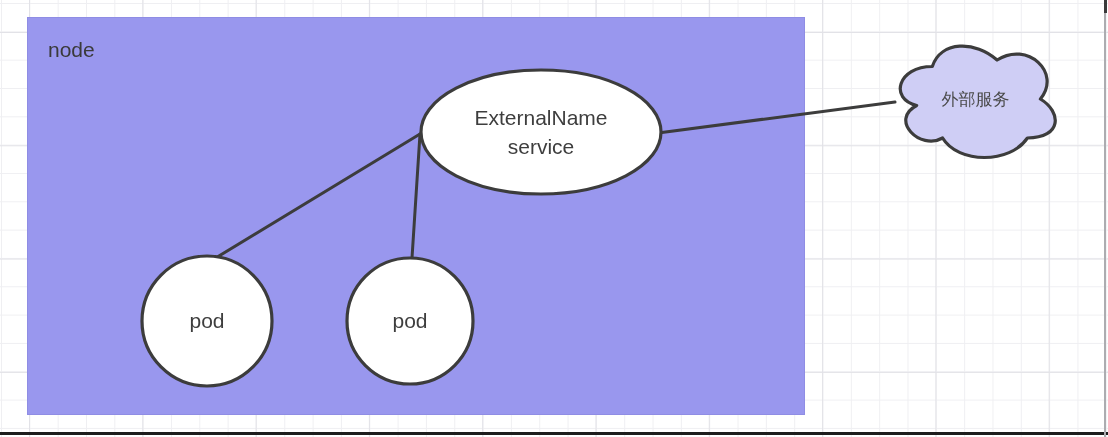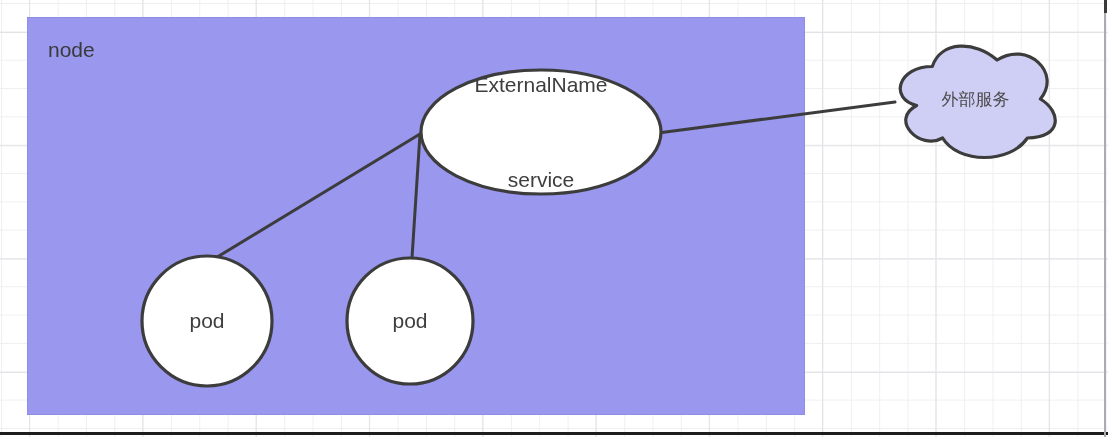--- a/index.html
+++ b/index.html
@@ -65,21 +65,20 @@
     pointer-events: none;
   }
   .service-label {
     left: 421px;
     top: 70px;
     width: 240px;
     height: 124px;
     font-size: 21px;
     line-height: 29px;
     flex-direction: column;
-    justify-content: space-between;
   }
   .pod1-label {
     left: 142px;
     top: 256px;
     width: 130px;
     height: 130px;
     font-size: 21px;
   }
   .pod2-label {
     left: 347px;

